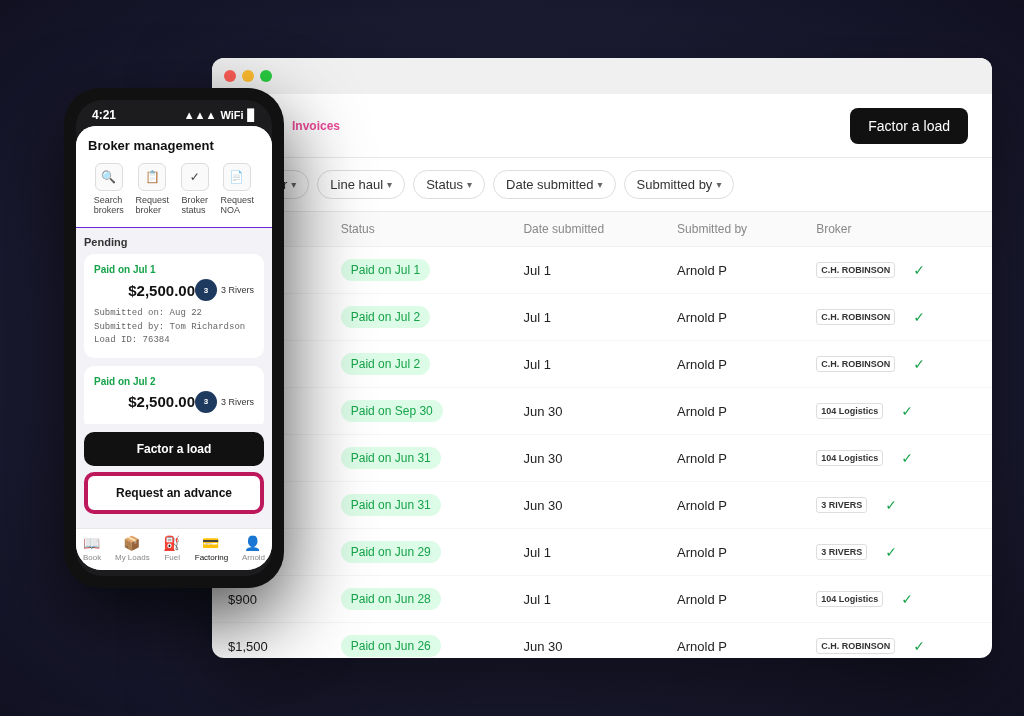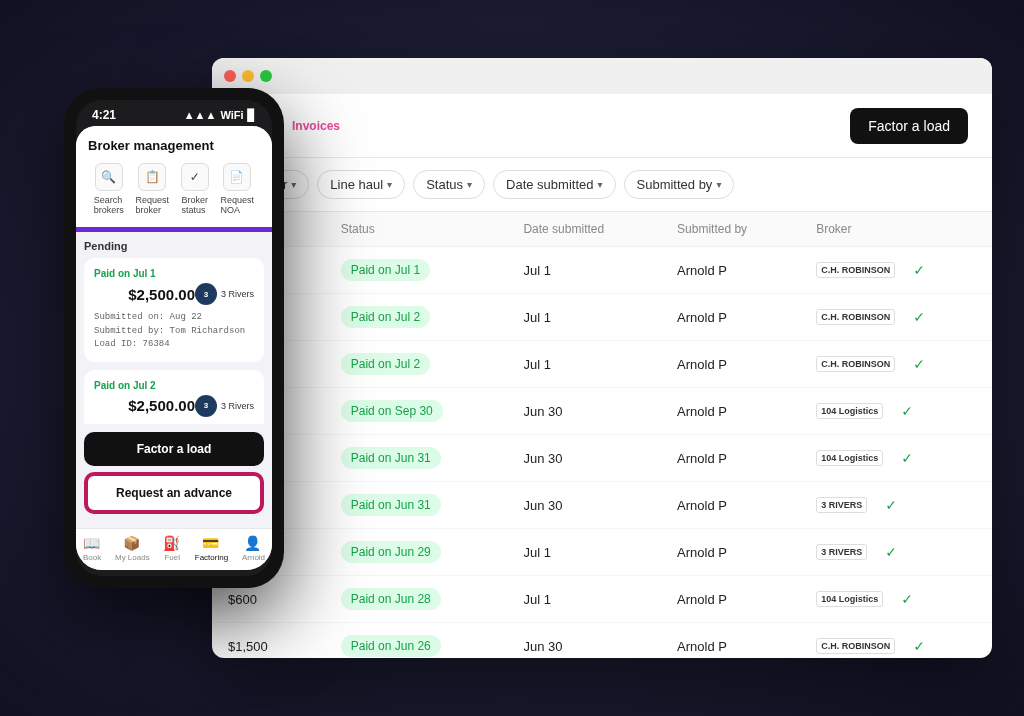--- a/index.html
+++ b/index.html
@@ -229,21 +229,21 @@
       border-radius: 20px 20px 26px 26px;
       height: calc(100% - 32px);
       overflow: hidden;
       display: flex;
       flex-direction: column;
     }
 
     .broker-mgmt-header {
       background: #fff;
       padding: 12px;
-      border-bottom: 5px solid #6d28d9;
+      border-bottom: 1px solid #6d28d9;
     }
 
     .broker-mgmt-title {
       font-size: 13px;
       font-weight: 700;
       color: #111;
       margin-bottom: 10px;
     }
 
     .broker-actions {
@@ -517,21 +517,21 @@
                 <td>Jul 1</td>
                 <td>Arnold P</td>
                 <td>
                   <div class="broker-cell">
                     <span class="broker-logo">3 RIVERS</span>
                     <span class="check-icon">✓</span>
                   </div>
                 </td>
               </tr>
               <tr>
-                <td>$600</td>
+                <td>$900</td>
                 <td><span class="status-badge status-paid">Paid on Jun 28</span></td>
                 <td>Jul 1</td>
                 <td>Arnold P</td>
                 <td>
                   <div class="broker-cell">
                     <span class="broker-logo">104 Logistics</span>
                     <span class="check-icon">✓</span>
                   </div>
                 </td>
               </tr>

